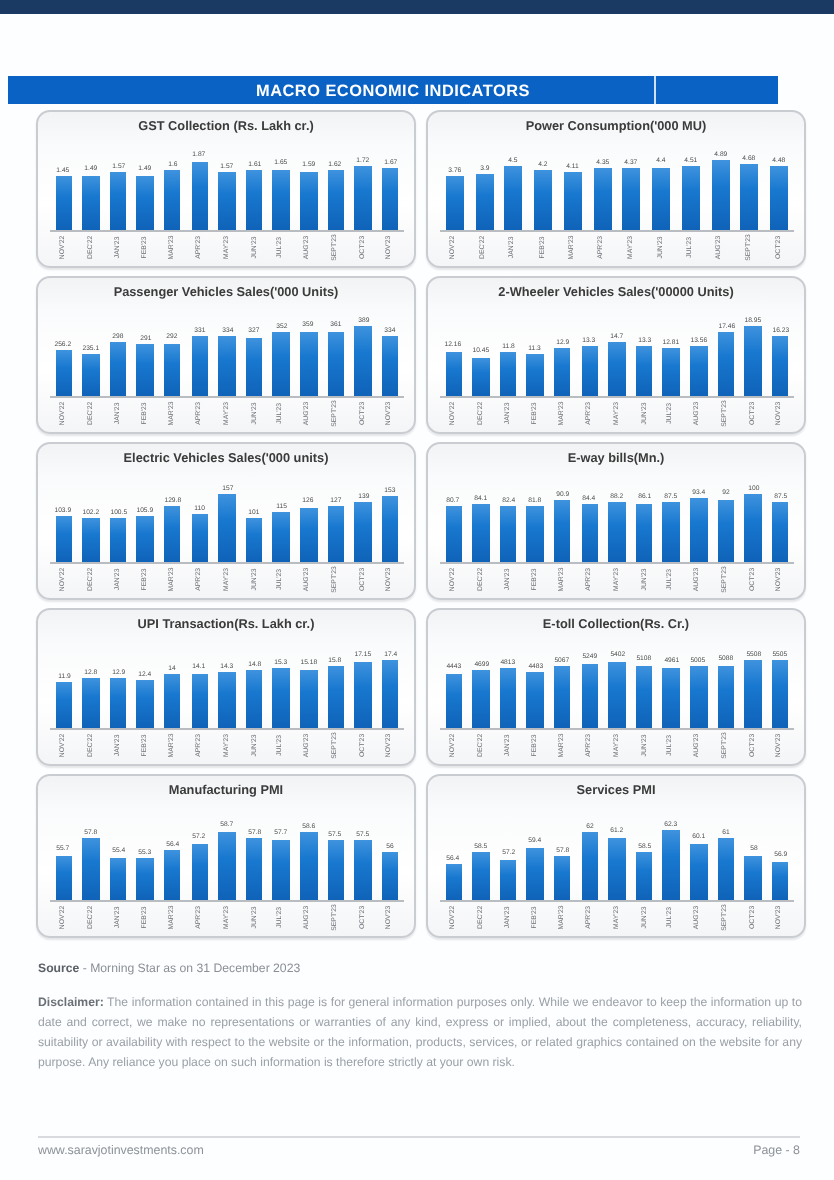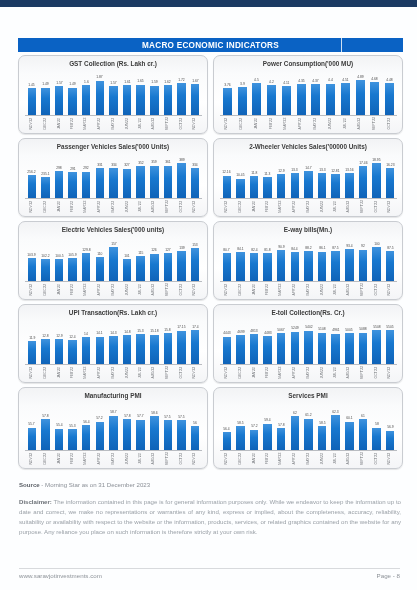--- a/index.html
+++ b/index.html
@@ -19,21 +19,21 @@
     width: 417px; height: 7px;
     background: #1b3a63;
   }
   .page-bg {
     position: absolute; top: 7px; left: 0;
     width: 417px; height: 583px;
     background: #fdfeff;
   }
   
   .banner {
-    position: absolute; top: 38px; left: 18px;
+    position: absolute; top: 38px; left: 4px;
     width: 385px; height: 14px;
     background: #0a62c4;
     display: flex; align-items: center; justify-content: center;
   }
   .banner-title {
     color: #ffffff;
     font-size: 8.2px;
     font-weight: bold;
     letter-spacing: 0.25px;
     white-space: nowrap;

